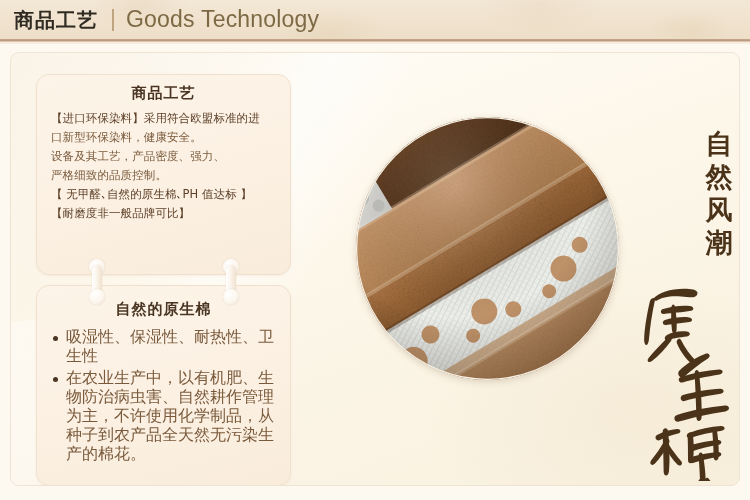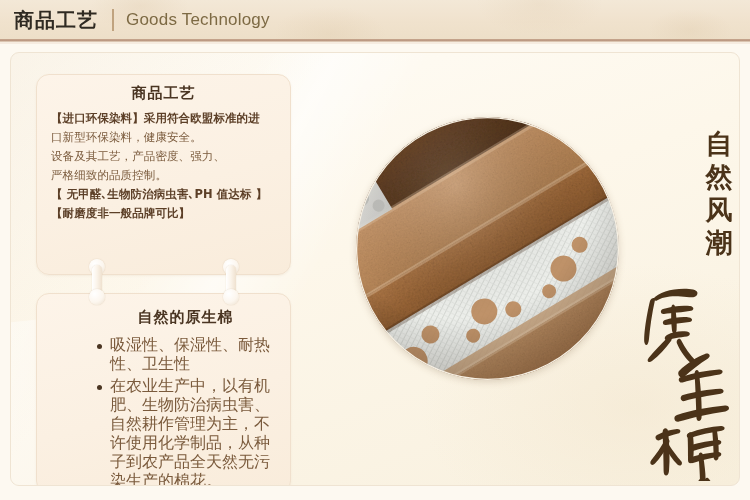--- a/index.html
+++ b/index.html
@@ -27,21 +27,21 @@
 
   #header-inner{position:absolute;left:14px;top:0;height:39px;display:flex;align-items:center;}
   #title-cn{
     font-family:"DejaVu Sans","Liberation Sans",sans-serif;
     font-size:20px;font-weight:bold;color:#2f2a22;letter-spacing:1px;
     line-height:1;white-space:nowrap;
   }
   #title-divider{width:2px;height:22px;background:#c0a37f;margin:0 12px 0 14px;}
   #title-en{
     font-family:"Liberation Sans",sans-serif;
-    font-size:17px;color:#7d6a44;letter-spacing:.2px;white-space:nowrap;
+    font-size:23px;color:#7d6a44;letter-spacing:.2px;white-space:nowrap;
   }
 
   
   #panel{
     position:absolute;left:10px;top:52px;width:730px;height:434px;
     border-radius:9px;border:1px solid #efe4d3;box-sizing:border-box;
     background:
       linear-gradient(118deg, rgba(255,255,255,0) 26%, rgba(255,255,255,.55) 34%, rgba(255,255,255,0) 44%),
       linear-gradient(128deg, rgba(236,219,192,.28) 0%, rgba(236,219,192,0) 30%),
       radial-gradient(ellipse 300px 200px at 86% 82%, rgba(240,226,200,.40), rgba(240,226,200,0) 72%),
@@ -58,36 +58,36 @@
   
   .card{
     position:absolute;left:25px;width:255px;box-sizing:border-box;
     border-radius:13px;
     border:1px solid #f0e0cd;
     background:linear-gradient(165deg,#fdf4e9 0%,#fbf0e2 55%,#f9ecdb 100%);
     box-shadow:0 1px 2px rgba(180,150,110,.10);
     z-index:3;
   }
   #card-tech{top:21px;height:201px;}
-  #card-cotton{top:240px;height:201px;padding-left:44px;}
+  #card-cotton{top:232px;height:201px;}
 
   .card-title{
     text-align:center;
     font-family:"DejaVu Sans","Liberation Sans",sans-serif;
     font-size:15px;font-weight:bold;color:#4a3522;letter-spacing:1px;
   }
   #card-tech .card-title{margin-top:9px;}
   #card-cotton .card-title{margin-top:14px;}
 
   .card-body{padding:6px 12px 0 14px;}
   .tline{
     font-family:"DejaVu Sans","Liberation Sans",sans-serif;
     font-size:11.5px;color:#7a5a3c;line-height:19px;letter-spacing:.1px;
   }
-  .tline b{color:#5c3f27;font-weight:bold;}
+  .tline b{color:#5c3f27;font-weight:normal;}
 
   .bullets{padding:10px 12px 0 16px;margin:0;list-style:none;}
   .bullets li{
     position:relative;padding-left:13px;margin-bottom:3px;
     font-family:Liberation Mono, monospace;
     font-size:16px;color:#7a5a3c;line-height:19px;
   }
   .bullets li:before{
     content:"";position:absolute;left:0;top:7px;width:5px;height:5px;
     border-radius:50%;background:#4a3522;
@@ -149,21 +149,21 @@
 
   <div id="panel">
 
     <div class="card" id="card-tech">
       <div class="card-title">商品工艺</div>
       <div class="card-body">
         <div class="tline"><b>【进口环保染料】采用符合欧盟标准的进</b></div>
         <div class="tline">口新型环保染料，健康安全。</div>
         <div class="tline">设备及其工艺，产品密度、强力、</div>
         <div class="tline">严格细致的品质控制。</div>
-        <div class="tline"><b>【  无甲醛､生物防治病虫害､PH 值达标  】</b></div>
+        <div class="tline"><b>【  无甲醛､自然的原生棉､PH 值达标  】</b></div>
         <div class="tline"><b>【耐磨度非一般品牌可比】</b></div>
       </div>
     </div>
 
     <div class="pin" id="pin-left">
       <div class="capTop"></div>
       <div class="bar"></div>
       <div class="capBot"></div>
     </div>
     <div class="pin" id="pin-right">

